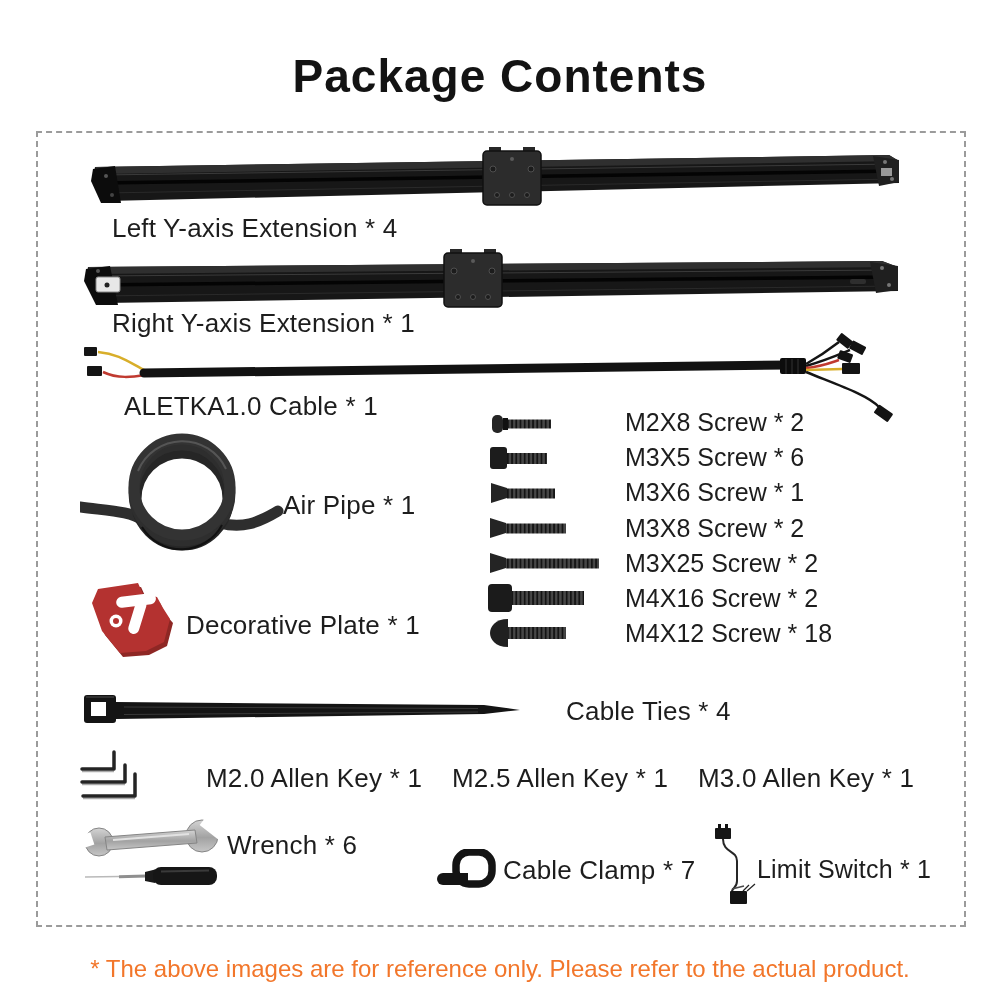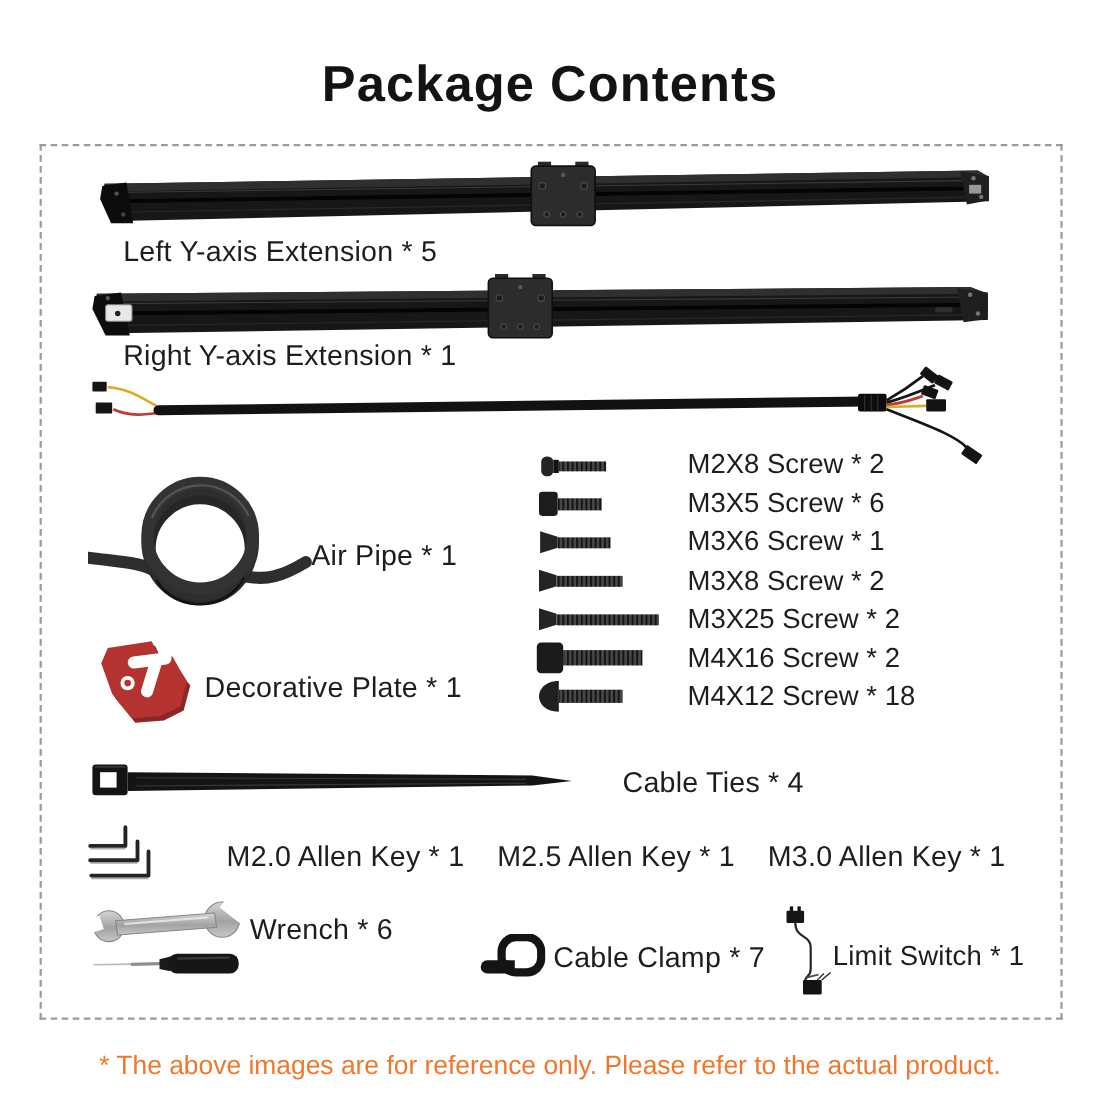--- a/index.html
+++ b/index.html
@@ -44,21 +44,21 @@
       <rect x="40" y="2" width="12" height="8" fill="#282828"></rect>
       <rect x="0" y="6" width="58" height="54" rx="4" fill="#2c2c2c" stroke="#101010" stroke-width="1.5"></rect>
       <circle cx="29" cy="14" r="2" fill="#5a5a5a"></circle>
       <circle cx="10" cy="24" r="3" fill="#1c1c1c" stroke="#4e4e4e"></circle>
       <circle cx="48" cy="24" r="3" fill="#1c1c1c" stroke="#4e4e4e"></circle>
       <circle cx="14" cy="50" r="2.5" fill="#1c1c1c" stroke="#4e4e4e"></circle>
       <circle cx="29" cy="50" r="2.5" fill="#1c1c1c" stroke="#4e4e4e"></circle>
       <circle cx="44" cy="50" r="2.5" fill="#1c1c1c" stroke="#4e4e4e"></circle>
     </g>
   </svg>
-  <div class="lbl" style="left:112px;top:200px">Left Y-axis Extension * 5</div>
+  <div class="lbl" style="left:112px;top:200px">Left Y-axis Extension * 4</div>
 
   <svg class="abs" style="left:80px;top:236px" width="824" height="62" viewBox="0 0 824 62">
     <polygon points="8,18 802,12 818,18 818,42 24,54 6,30" fill="#171717"></polygon>
     <polygon points="8,18 802,12 818,18 12,25" fill="#2f2f2f"></polygon>
     <line x1="14" y1="27" x2="814" y2="21" stroke="#3b3b3b" stroke-width="1"></line>
     <line x1="12" y1="36" x2="816" y2="28" stroke="#040404" stroke-width="3.5"></line>
     <line x1="18" y1="47" x2="816" y2="37" stroke="#2a2a2a" stroke-width="1"></line>
     <polygon points="6,20 30,17 38,56 16,56 4,32" fill="#0c0c0c"></polygon>
     <rect x="16" y="28" width="24" height="15" rx="2" fill="#e8e8e8" stroke="#888"></rect>
     <circle cx="27" cy="36" r="2.5" fill="#222"></circle>
@@ -95,20 +95,21 @@
     <rect x="755" y="3" width="15" height="9" rx="1" fill="#131313" transform="rotate(38 762 8)"></rect>
     <path d="M724,33 C742,28 756,22 768,17" stroke="#151515" stroke-width="2.5" fill="none"></path>
     <rect x="768" y="10" width="15" height="9" rx="1" fill="#131313" transform="rotate(28 775 15)"></rect>
     <path d="M724,35 C738,34 748,30 757,27" stroke="#c03a30" stroke-width="2.5" fill="none"></path>
     <rect x="756" y="19" width="14" height="9" rx="1" fill="#131313" transform="rotate(20 763 24)"></rect>
     <path d="M724,37 L760,36" stroke="#d8ae2a" stroke-width="2.5" fill="none"></path>
     <rect x="760" y="30" width="18" height="11" rx="1" fill="#131313"></rect>
     <path d="M724,39 C756,52 786,62 797,74" stroke="#151515" stroke-width="2.5" fill="none"></path>
     <rect x="793" y="75" width="17" height="10" rx="1" fill="#131313" transform="rotate(35 801 80)"></rect>
   </svg>
+  <div class="lbl" style="left:124px;top:378px">ALETKA1.0 Cable * 1</div>
 
   <svg class="abs" style="left:80px;top:418px" width="260" height="130" viewBox="0 0 260 130">
     <path d="M0,76 C30,80 50,80 64,90" stroke="#2e2e2e" stroke-width="11" fill="none" stroke-linecap="round"></path>
     <path d="M140,92 C162,98 178,92 198,80" stroke="#2e2e2e" stroke-width="11" fill="none" stroke-linecap="round"></path>
     <circle cx="102" cy="68" r="46" fill="none" stroke="#262626" stroke-width="11"></circle>
     <circle cx="102" cy="62" r="48" fill="none" stroke="#2e2e2e" stroke-width="11"></circle>
     <circle cx="102" cy="56" r="48" fill="none" stroke="#333333" stroke-width="11"></circle>
     <path d="M58,40 A48,48 0 0 1 146,38" stroke="#555" stroke-width="2" fill="none"></path>
     <path d="M62,96 A46,46 0 0 0 142,94" stroke="#111" stroke-width="2" fill="none"></path>
   </svg>

